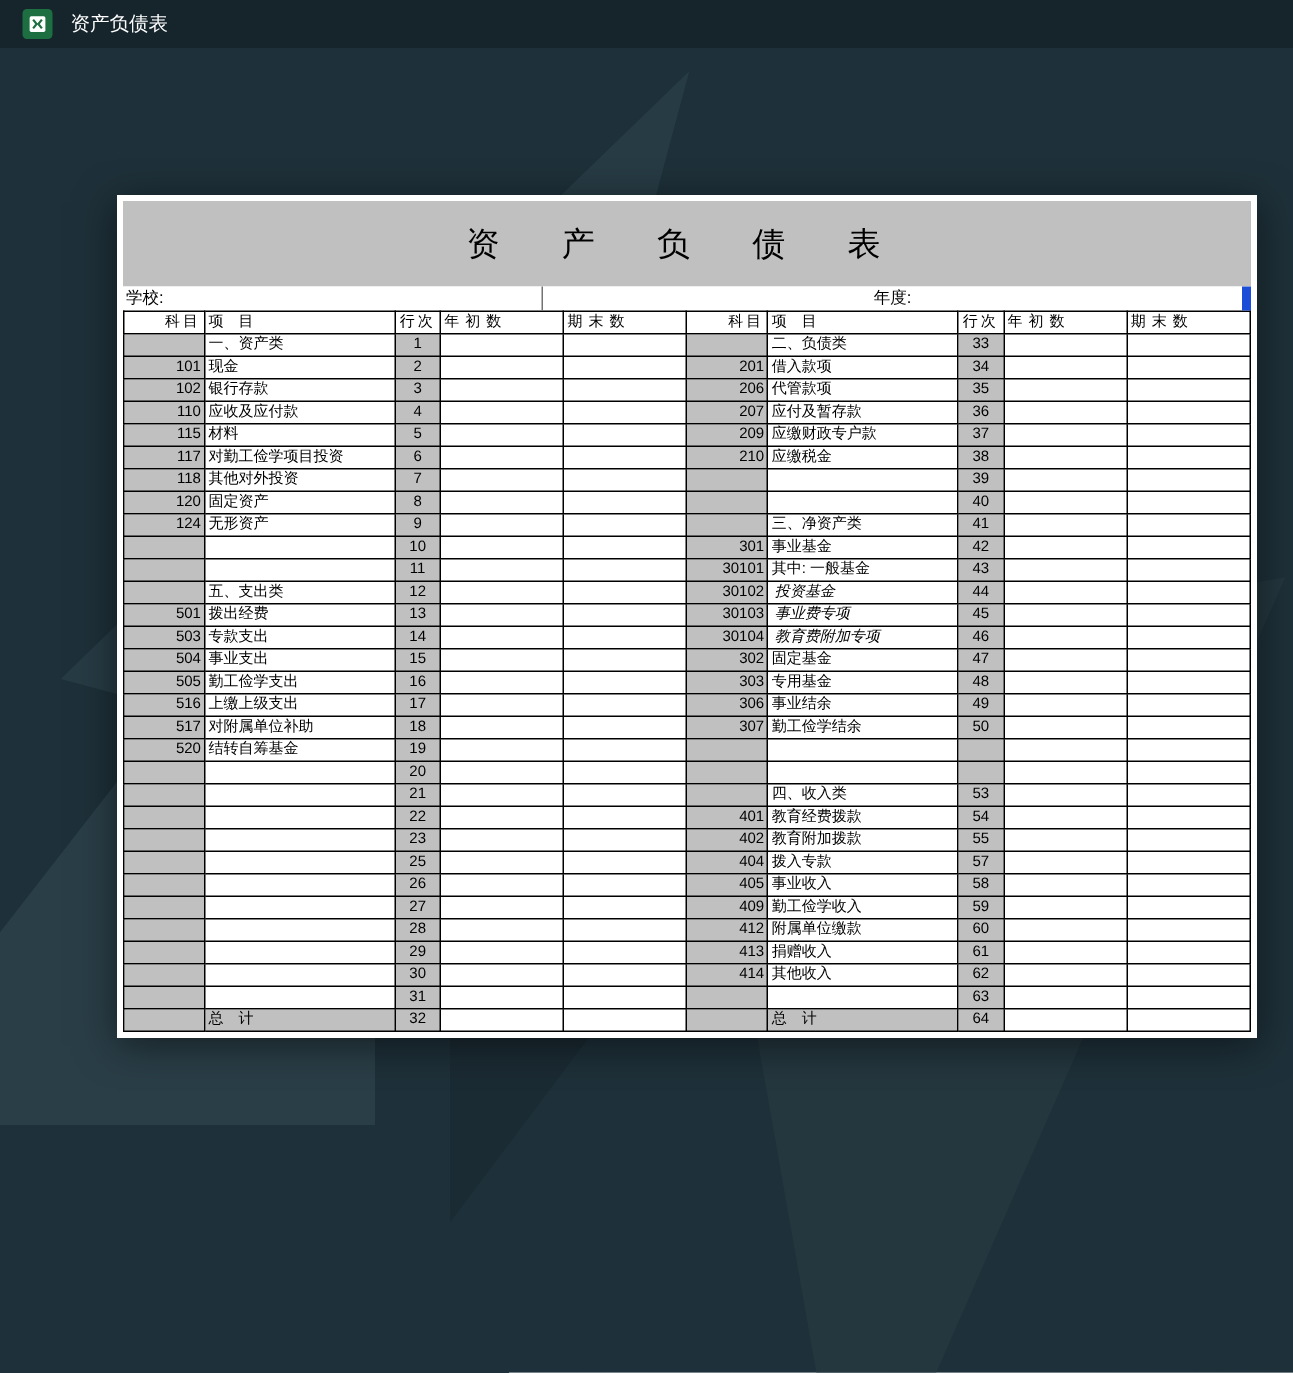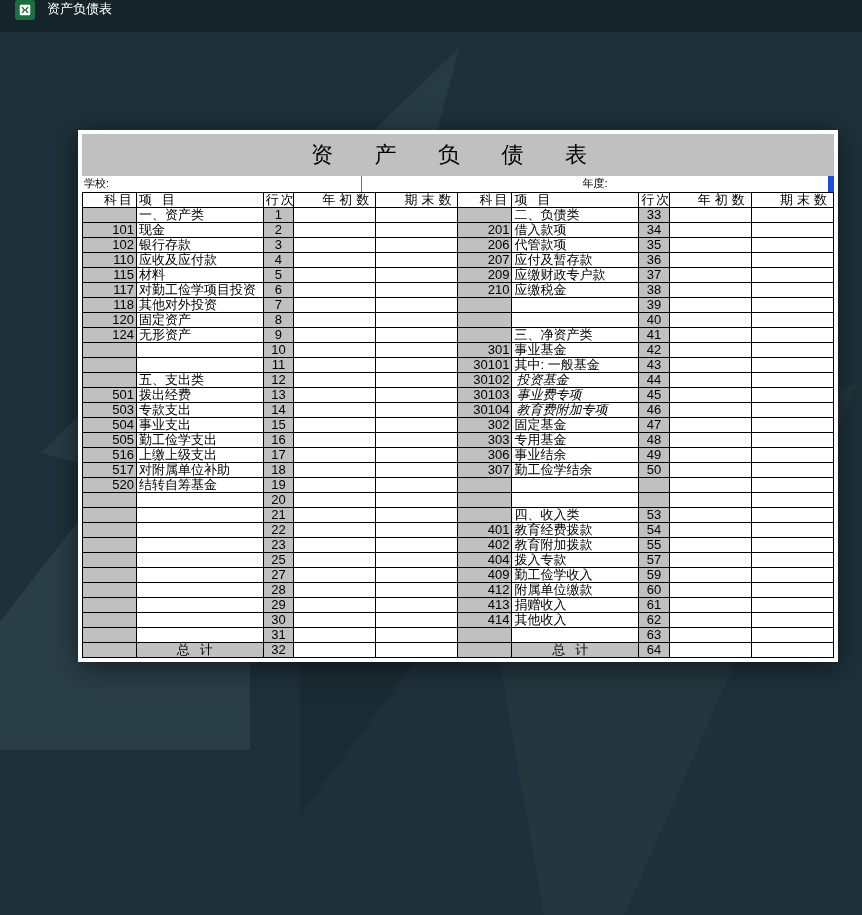--- a/index.html
+++ b/index.html
@@ -17,21 +17,21 @@
 }
 .bg-tri1 { position: absolute; width: 0; height: 0; border-left: 300px solid transparent; border-bottom: 500px solid #2b4049; top: 0; left: 100px; transform: rotate(15deg); opacity: 0.7;}
 .bg-tri2 { position: absolute; width: 0; height: 0; border-right: 400px solid transparent; border-top: 600px solid #253840; bottom: -100px; right: -50px; transform: rotate(-10deg); opacity: 0.8;}
 .bg-tri3 { position: absolute; width: 0; height: 0; border-left: 350px solid transparent; border-bottom: 450px solid #324851; top: 300px; left: -100px; opacity: 0.6;}
 .bg-tri4 { position: absolute; width: 0; height: 0; border-right: 300px solid transparent; border-top: 400px solid #1a2a31; bottom: 100px; left: 300px; opacity: 0.7;}
 
 .header-bar {
   position: absolute; top: 0; left: 0; right: 0;
   height: 32px;
   background: rgba(10,20,25,0.4);
-  display: flex; 
+  display: flex; align-items: center;
   padding: 0 15px;
   z-index: 10;
 }
 .excel-icon {
   width: 20px; height: 20px;
   background: #1d6f42;
   border-radius: 3px;
   display: flex; align-items: center; justify-content: center;
   margin-right: 12px;
 }
@@ -42,44 +42,44 @@
   position: absolute;
   top: 130px;
   left: 78px;
   width: 760px;
   background: #fff;
   box-shadow: 0 5px 25px rgba(0,0,0,0.5);
   padding: 4px;
 }
 .sheet-title-row {
   background: #c0c0c0;
-  height: 42px;
+  height: 57px;
   display: flex; align-items: center; justify-content: center;
   font-size: 22px;
   letter-spacing: 18px;
   font-family: "SimSun", serif;
 }
 .meta-row {
   display: flex; height: 16px; font-size: 11px;
   background: #fff;
 }
 .meta-left { width: 280px; padding-left: 2px; border-right: 1px solid #737373;}
 .meta-center { flex: 1; text-align: center; border-right: 6px solid #1d4ed8;}
 .meta-right { width: 200px; text-align: right; padding-right: 60px;}
 
-table { border-collapse: collapse; width: 100%; table-layout: fixed; font-size: 13px; }
+table { border-collapse: collapse; width: 100%; table-layout: fixed; font-size: 10px; }
 th, td { border: 1px solid #000; height: 15px; padding: 0 2px; overflow: hidden; white-space: nowrap; line-height: 14px; }
 .col-km { width: 46px; background: #c0c0c0; text-align: right; }
 .col-xm { width: 108px; text-align: left; }
 .col-hc { width: 26px; background: #c0c0c0; text-align: center; }
 .col-val { width: 70px; }
-th { background: #fff; text-align: right; font-weight: normal; letter-spacing: 4px; }
+th { background: #fff; text-align: left; font-weight: normal; letter-spacing: 4px; }
 th.col-km, th.col-hc { background: #fff; letter-spacing: 2px;}
 th.col-xm { letter-spacing: 10px; text-align: left;}
-.total-row .col-xm { background: #c0c0c0; text-align: center; letter-spacing: 10px; }
+.total-row .col-xm { background: #c0c0c0; text-align: left; letter-spacing: 10px; }
 .indent { padding-left: 4px; font-style: italic; }
 </style>
 </head>
 <body>
 
 <div class="bg-pattern">
   <div class="bg-tri1"></div>
     <div class="bg-tri2"></div>
     <div class="bg-tri3"></div>
     <div class="bg-tri4"></div>
@@ -401,20 +401,32 @@
           <td class="col-val"></td>
           <td class="col-km">404</td>
           <td class="col-xm">拨入专款</td>
           <td class="col-hc">57</td>
           <td class="col-val"></td>
           <td class="col-val"></td>
         </tr>
         <tr>
           <td class="col-km"></td>
           <td class="col-xm"></td>
+          <td class="col-hc">26</td>
+          <td class="col-val"></td>
+          <td class="col-val"></td>
+          <td class="col-km">405</td>
+          <td class="col-xm">事业收入</td>
+          <td class="col-hc">58</td>
+          <td class="col-val"></td>
+          <td class="col-val"></td>
+        </tr>
+        <tr>
+          <td class="col-km"></td>
+          <td class="col-xm"></td>
           <td class="col-hc">27</td>
           <td class="col-val"></td>
           <td class="col-val"></td>
           <td class="col-km">409</td>
           <td class="col-xm">勤工俭学收入</td>
           <td class="col-hc">59</td>
           <td class="col-val"></td>
           <td class="col-val"></td>
         </tr>
         <tr>

